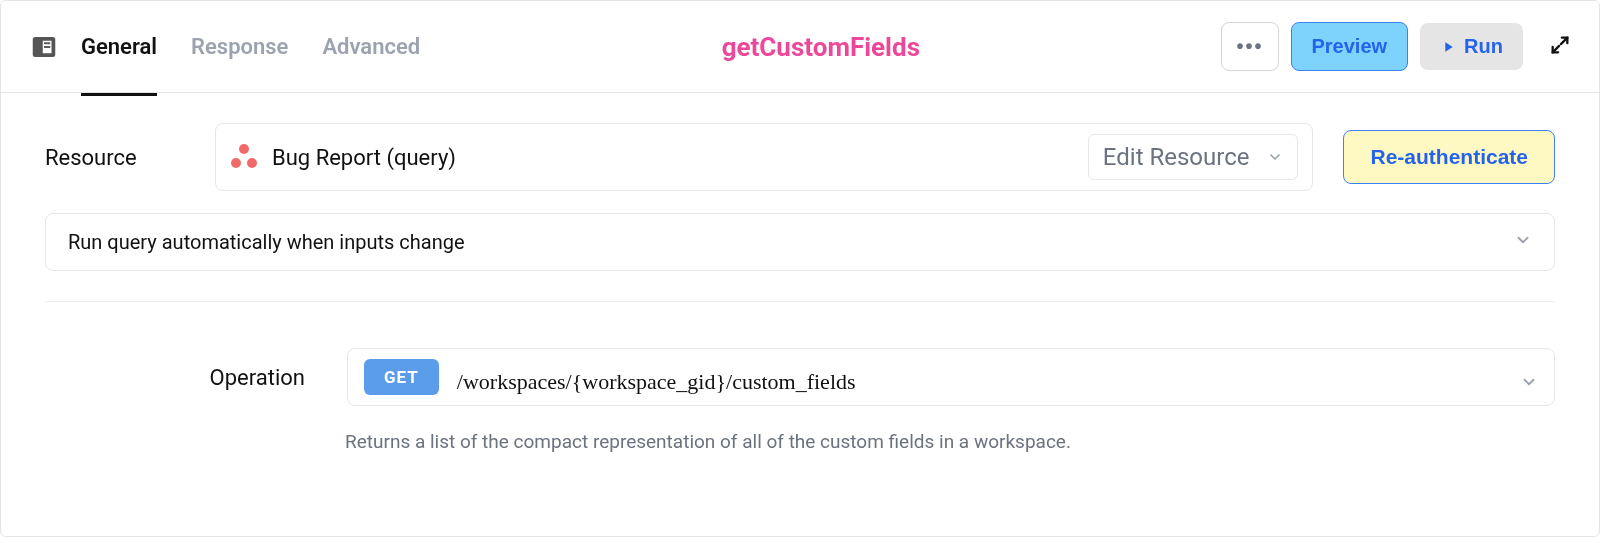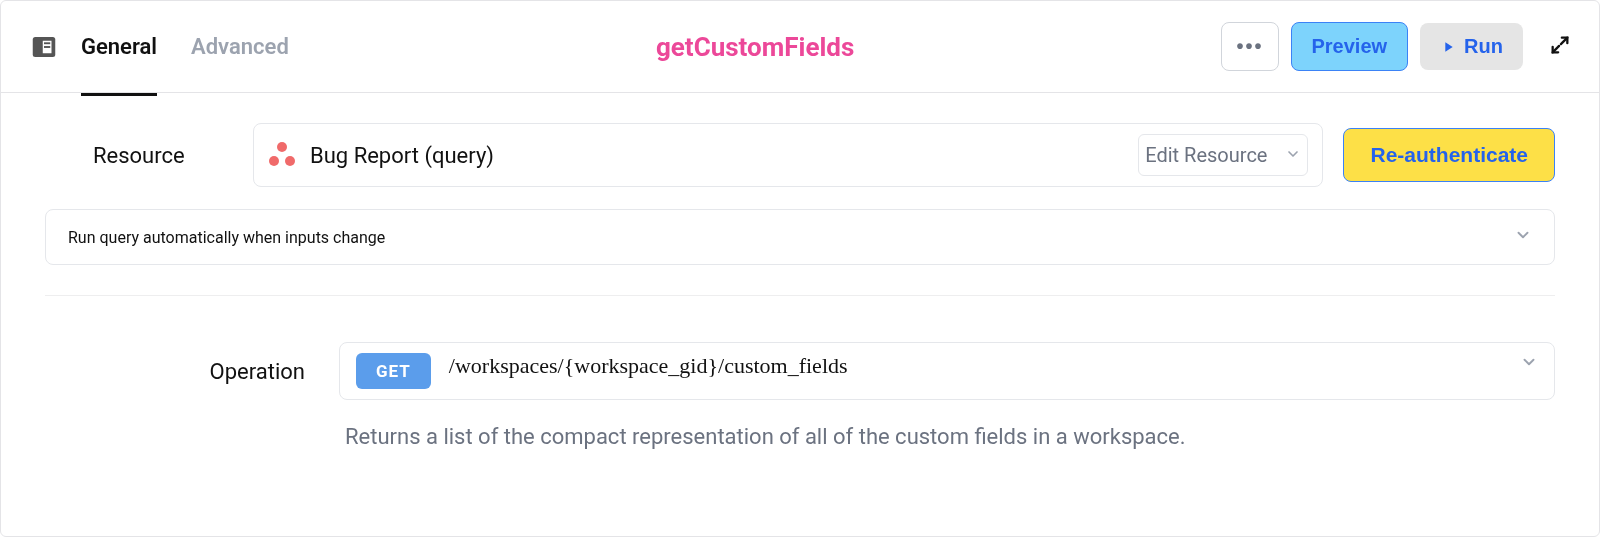--- a/index.html
+++ b/index.html
@@ -122,23 +122,22 @@
     .body::-webkit-scrollbar {
       width: 14px;
     }
     .body::-webkit-scrollbar-thumb {
       background: #d1d5db;
       border-radius: 10px;
     }
     .row {
       display: flex;
       align-items: center;
-      gap: 20px;
+      gap: 30px;
       margin-bottom: 22px;
-      margin-left: 48px;
     }
     .row-label {
       font-size: 22px;
       color: #111;
       width: 140px;
       flex-shrink: 0;
     }
     .resource-box {
       flex: 1;
       display: flex;
@@ -165,75 +164,75 @@
     .asana-dots .d2 { background: #f06a6a; bottom: 3px; left: 1px; }
     .asana-dots .d3 { background: #f06a6a; bottom: 3px; right: 1px; }
     .resource-name {
       flex: 1;
       font-size: 22px;
       color: #111;
     }
     .edit-resource {
       border: 1px solid #e5e7eb;
       border-radius: 6px;
-      padding: 8px 6px;
-      font-size: 20px;
+      padding: 8px 14px;
+      font-size: 24px;
       color: #6b7280;
       display: flex;
       align-items: center;
       gap: 18px;
       cursor: pointer;
     }
     .chevron {
       color: #9ca3af;
     }
     .reauth-btn {
       border: 1.5px solid #3b82f6;
       color: #2563eb;
-      background: #fde047;
+      background: #fef9c3;
       border-radius: 8px;
       padding: 14px 26px;
       font-size: 21px;
       font-weight: 600;
       cursor: pointer;
     }
     .auto-run-row {
       border: 1px solid #e5e7eb;
       border-radius: 8px;
       padding: 16px 22px;
       display: flex;
       align-items: center;
       justify-content: space-between;
-      font-size: 16px;
+      font-size: 20px;
       color: #111;
       cursor: pointer;
       margin-bottom: 30px;
     }
     .divider {
       border-top: 1px solid #eeeeef;
       margin: 0 0 46px 0;
     }
     .op-row {
       display: flex;
       align-items: center;
-      gap: 24px;
+      gap: 32px;
       margin-bottom: 24px;
     }
     .op-label {
       font-size: 22px;
       color: #111;
       width: 270px;
       text-align: right;
       flex-shrink: 0;
       padding-right: 10px;
     }
     .op-box {
       flex: 1;
       display: flex;
-      align-items: flex-start;
+      align-items: flex-end;
       border: 1px solid #e5e7eb;
       border-radius: 8px;
       padding: 10px 16px;
       gap: 18px;
       min-height: 58px;
       cursor: pointer;
     }
     .method-badge {
       background: #5b9deb;
       color: #fff;
@@ -244,40 +243,41 @@
       border-radius: 6px;
     }
     .op-path {
       flex: 1;
       font-size: 22px;
       color: #111;
       font-family: Liberation Serif, serif;
     }
     .op-desc {
       margin-left: 300px;
-      font-size: 22px;
+      font-size: 19px;
       color: #6b7280;
     }
   </style>
 </head>
 <body>
 
 <div class="panel">
   <div class="header">
     <div class="header-left">
       <div class="panel-icon">
         <svg width="30" height="30" viewBox="0 0 24 24" fill="none" stroke="currentColor" stroke-width="2">
           <rect x="3" y="4" width="18" height="16" rx="2" fill="#555" stroke="none"></rect>
           <rect x="10" y="6" width="9" height="12" rx="1" fill="#fff"></rect>
           <line x1="12" y1="9" x2="17" y2="9" stroke="#555" stroke-width="1.5"></line>
           <line x1="12" y1="12" x2="17" y2="12" stroke="#555" stroke-width="1.5"></line>
         </svg>
       </div>
       <div class="tabs">
         <div class="tab active">General</div>
+        <div class="tab">Response</div>
         <div class="tab">Advanced</div>
       </div>
     </div>
     <div class="header-center">
       <div class="title">getCustomFields</div>
     </div>
     <div class="header-right">
       <button class="btn btn-icon-only">
         <span style="color:#6b7280;letter-spacing:2px;font-weight:700;">•••</span>
       </button>

